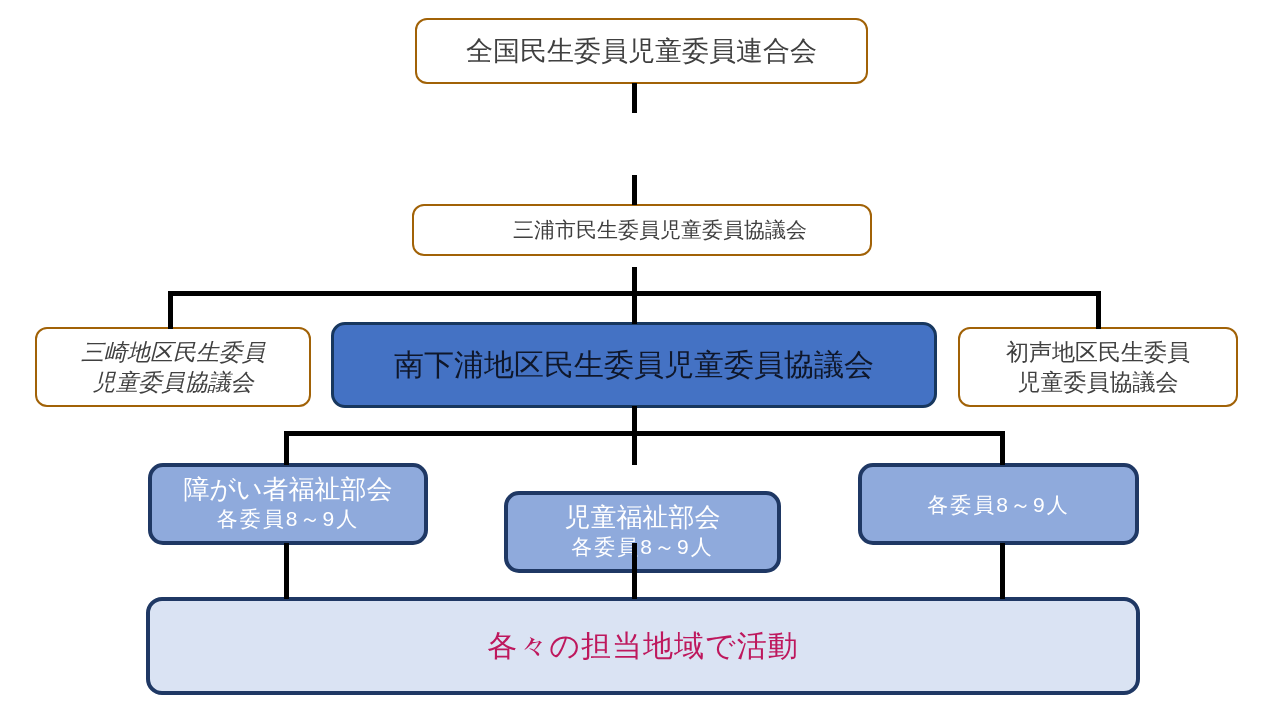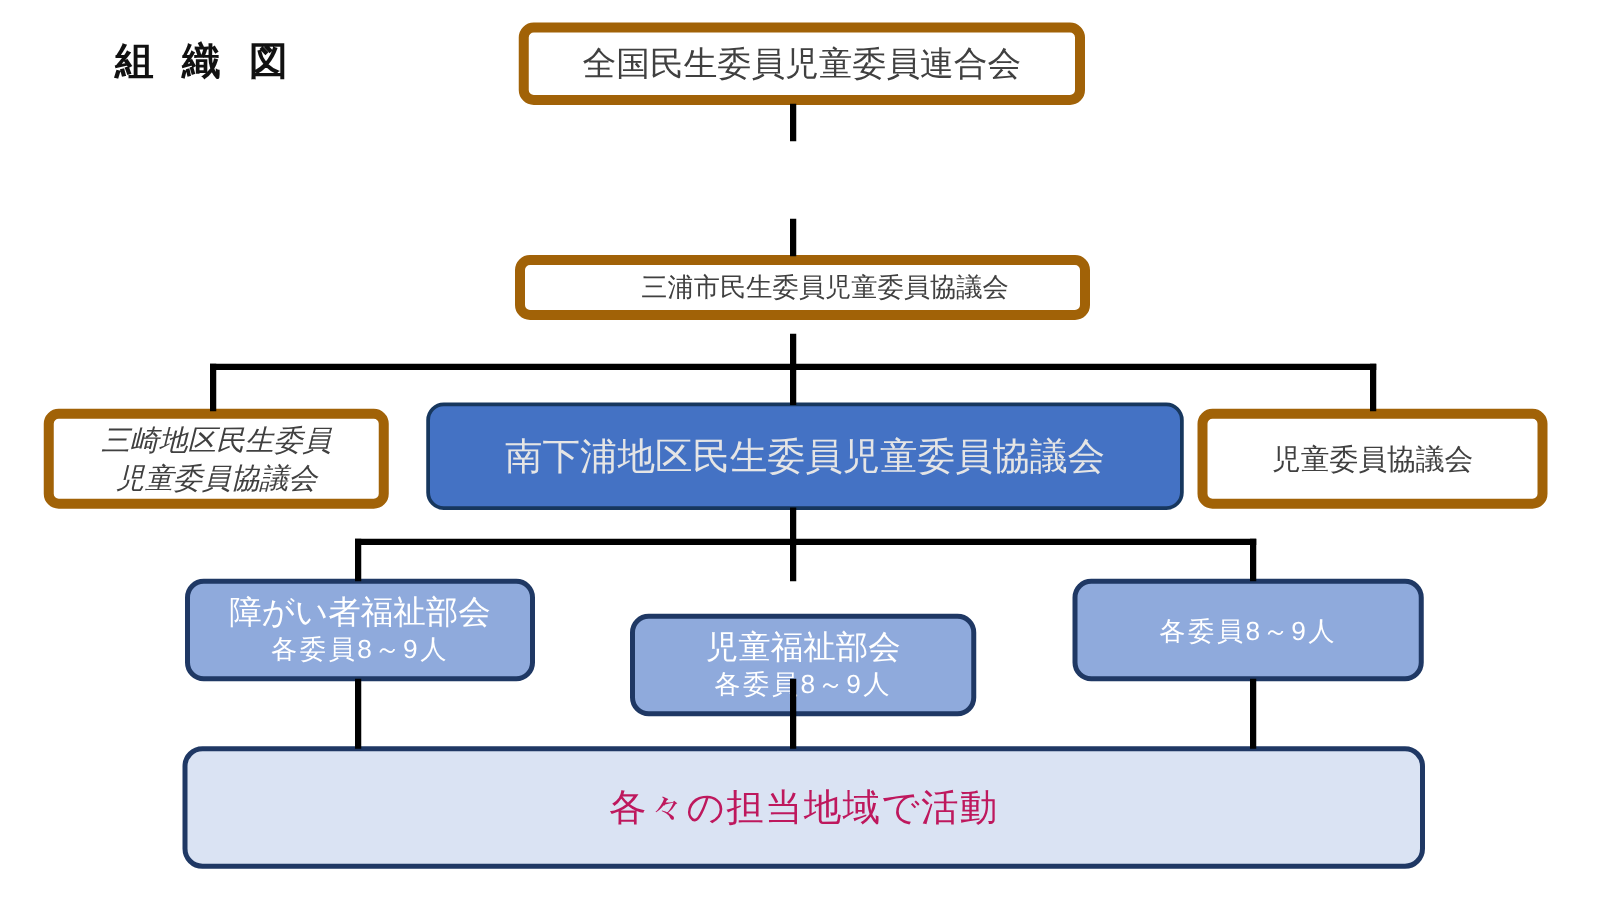--- a/index.html
+++ b/index.html
@@ -17,36 +17,36 @@
   }
   .node{
     position:absolute;
     display:flex;flex-direction:column;
     align-items:center;justify-content:center;
     text-align:center;
     box-sizing:border-box;
     background:#ffffff;
   }
   .plain{
-    border:8px solid #a16207;
+    border:2px solid #a16207;
     border-radius:12px;
     color:#404040;
   }
   .lv1{left:415px;top:18px;width:453px;height:66px;font-size:27px;}
   .lv2{left:408px;top:112px;width:468px;height:64px;font-size:27px;}
   .lv3{left:412px;top:204px;width:460px;height:52px;font-size:21px;padding-left:36px;}
   .district-side{font-size:23px;line-height:1.32;}
   .district-left{left:35px;top:327px;width:276px;height:80px;font-style:italic;}
   .district-right{left:958px;top:327px;width:280px;height:80px;}
   .highlight{
-    left:341px;top:322px;width:606px;height:86px;
+    left:331px;top:322px;width:606px;height:86px;
     background:#4472C4;
     border:3px solid #17375E;
     border-radius:14px;
-    color:#e5e5e5;font-size:30px;
+    color:#0f172a;font-size:30px;
   }
   .committee{
     top:463px;height:82px;
     background:#8FAADC;
     border:4px solid #1F3864;
     border-radius:15px;
     color:#ffffff;
   }
   .committee .c-name{font-size:26px;line-height:1.1;}
   .committee .c-members{font-size:21px;letter-spacing:2px;margin-top:2px;}
@@ -63,37 +63,37 @@
   }
   .connector{position:absolute;background:#000000;}
   .v{width:5px;}
   .h{height:5px;}
 </style>
 </head>
 <body>
 
 <div id="canvas">
 
-  <div class="page-title">組 織 図</div>
 
   <div class="node plain lv1">
     <span>全国民生委員児童委員連合会</span>
   </div>
   <div class="node plain lv3">
     <span>三浦市民生委員児童委員協議会</span>
   </div>
 
   <div class="node plain district-side district-left">
     <span>三崎地区民生委員</span>
     <span>児童委員協議会</span>
   </div>
   <div class="node highlight">
     <span>南下浦地区民生委員児童委員協議会</span>
   </div>
   <div class="node plain district-side district-right">
+    <span>初声地区民生委員</span>
     <span>児童委員協議会</span>
   </div>
 
   <div class="node committee committee1">
     <span class="c-name">障がい者福祉部会</span>
     <span class="c-members">各委員8～9人</span>
   </div>
   <div class="node committee committee2">
     <span class="c-name">児童福祉部会</span>
     <span class="c-members">各委員8～9人</span>

